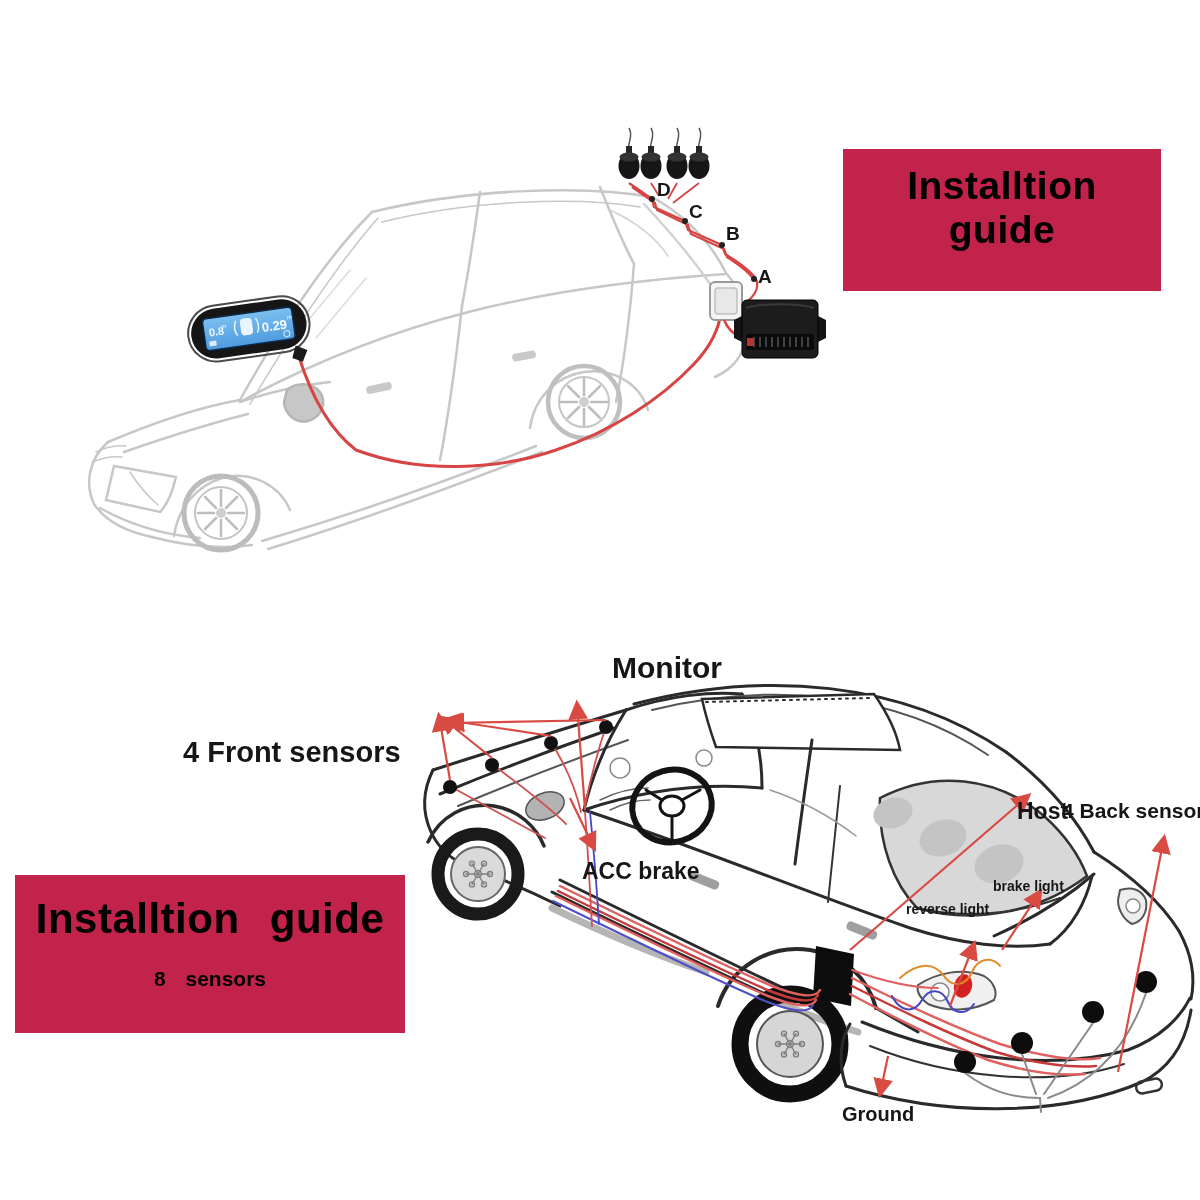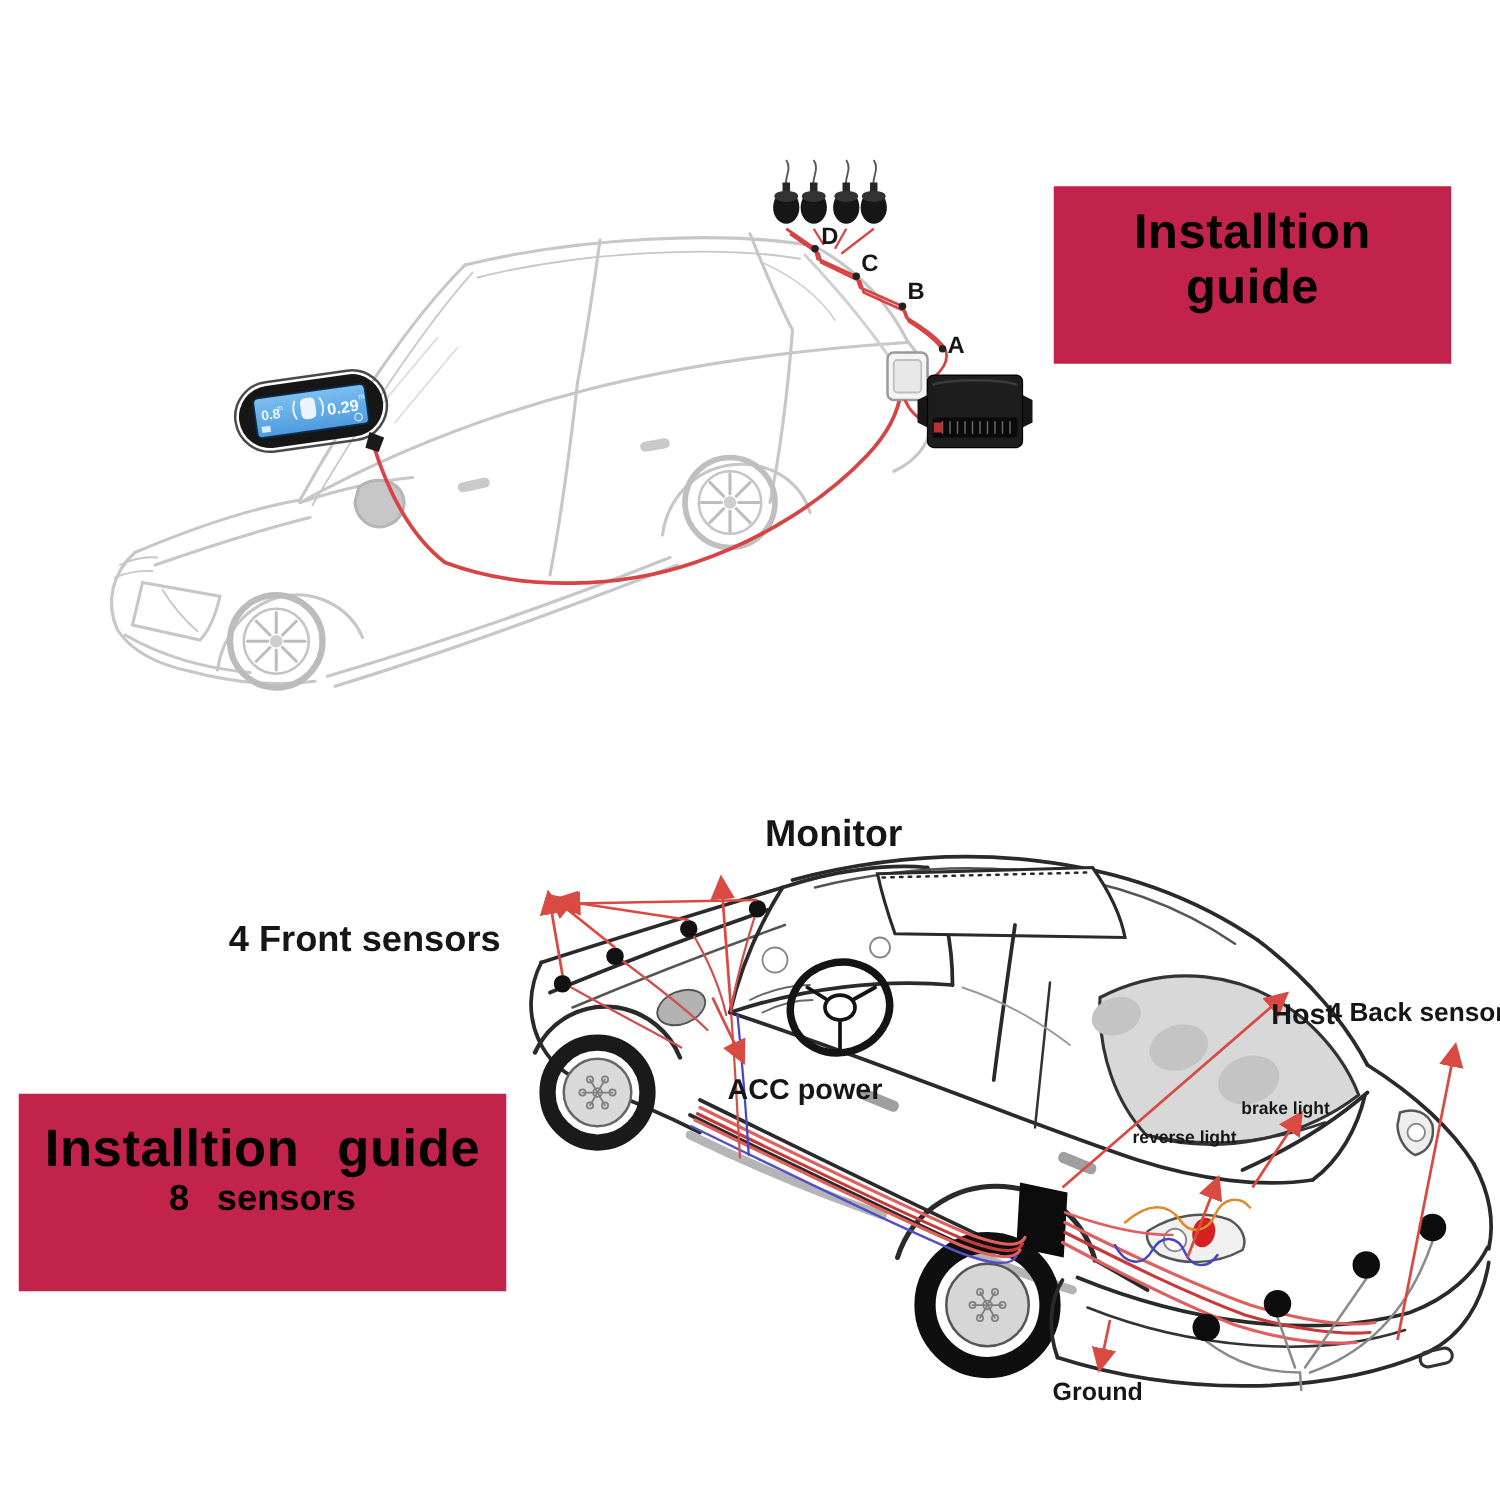--- a/index.html
+++ b/index.html
@@ -8,21 +8,21 @@
   svg{position:absolute;left:0;top:0;}
   .label{position:absolute;color:#161616;font-weight:700;white-space:nowrap;line-height:1;}
   .banner{position:absolute;background:#c2234a;color:#000000;text-align:center;}
   .banner .t1{font-weight:700;word-spacing:18px;letter-spacing:.5px;}
   .banner .t2{font-weight:700;word-spacing:14px;}
   #banner4{left:843px;top:149px;width:318px;height:142px;}
   #banner4 .t1{font-size:39px;margin-top:15px;}
   #banner4 .t2{font-size:27px;margin-top:21px;}
   #banner8{left:15px;top:875px;width:390px;height:158px;}
   #banner8 .t1{font-size:42px;margin-top:20px;}
-  #banner8 .t2{font-size:29px;}
+  #banner8 .t2{font-size:21px;margin-top:24px;}
   .wl{font-size:19px;}
 </style>
 </head>
 <body>
 
 <svg width="1200" height="1200" viewBox="0 0 1200 1200">
   <defs>
     <marker id="ah" markerWidth="10" markerHeight="10" refX="7" refY="4.5" orient="auto">
       <path d="M0,0 L9,4.5 L0,9 z" fill="#d84a42"></path>
     </marker>
@@ -302,21 +302,21 @@
 <div class="label wl" style="left:689px;top:202px;">C</div>
 <div class="label wl" style="left:726px;top:224px;">B</div>
 <div class="label wl" style="left:758px;top:267px;">A</div>
 
 <div class="label" style="left:612px;top:653px;font-size:30px;">Monitor</div>
 <div class="label" style="left:183px;top:690px;font-size:29px;margin-top:48px;">4 Front sensors</div>
 <div class="label" style="left:1017px;top:800px;font-size:23px;">Host</div>
 <div class="label" style="left:1062px;top:800px;font-size:21px;">4 Back sensors</div>
 <div class="label" style="left:993px;top:879px;font-size:14px;">brake light</div>
 <div class="label" style="left:906px;top:902px;font-size:14px;">reverse light</div>
-<div class="label" style="left:582px;top:860px;font-size:23px;">ACC power</div>
+<div class="label" style="left:582px;top:860px;font-size:23px;">ACC brake</div>
 <div class="label" style="left:842px;top:1104px;font-size:20px;">Ground</div>
 
 <div class="banner" id="banner4" style="background: rgb(194, 35, 74);">
   <div class="t1">Installtion  guide</div>
 </div>
 <div class="banner" id="banner8" style="background: rgb(194, 35, 74);">
   <div class="t1">Installtion  guide</div>
   <div class="t2">8  sensors</div>
 </div>
 

